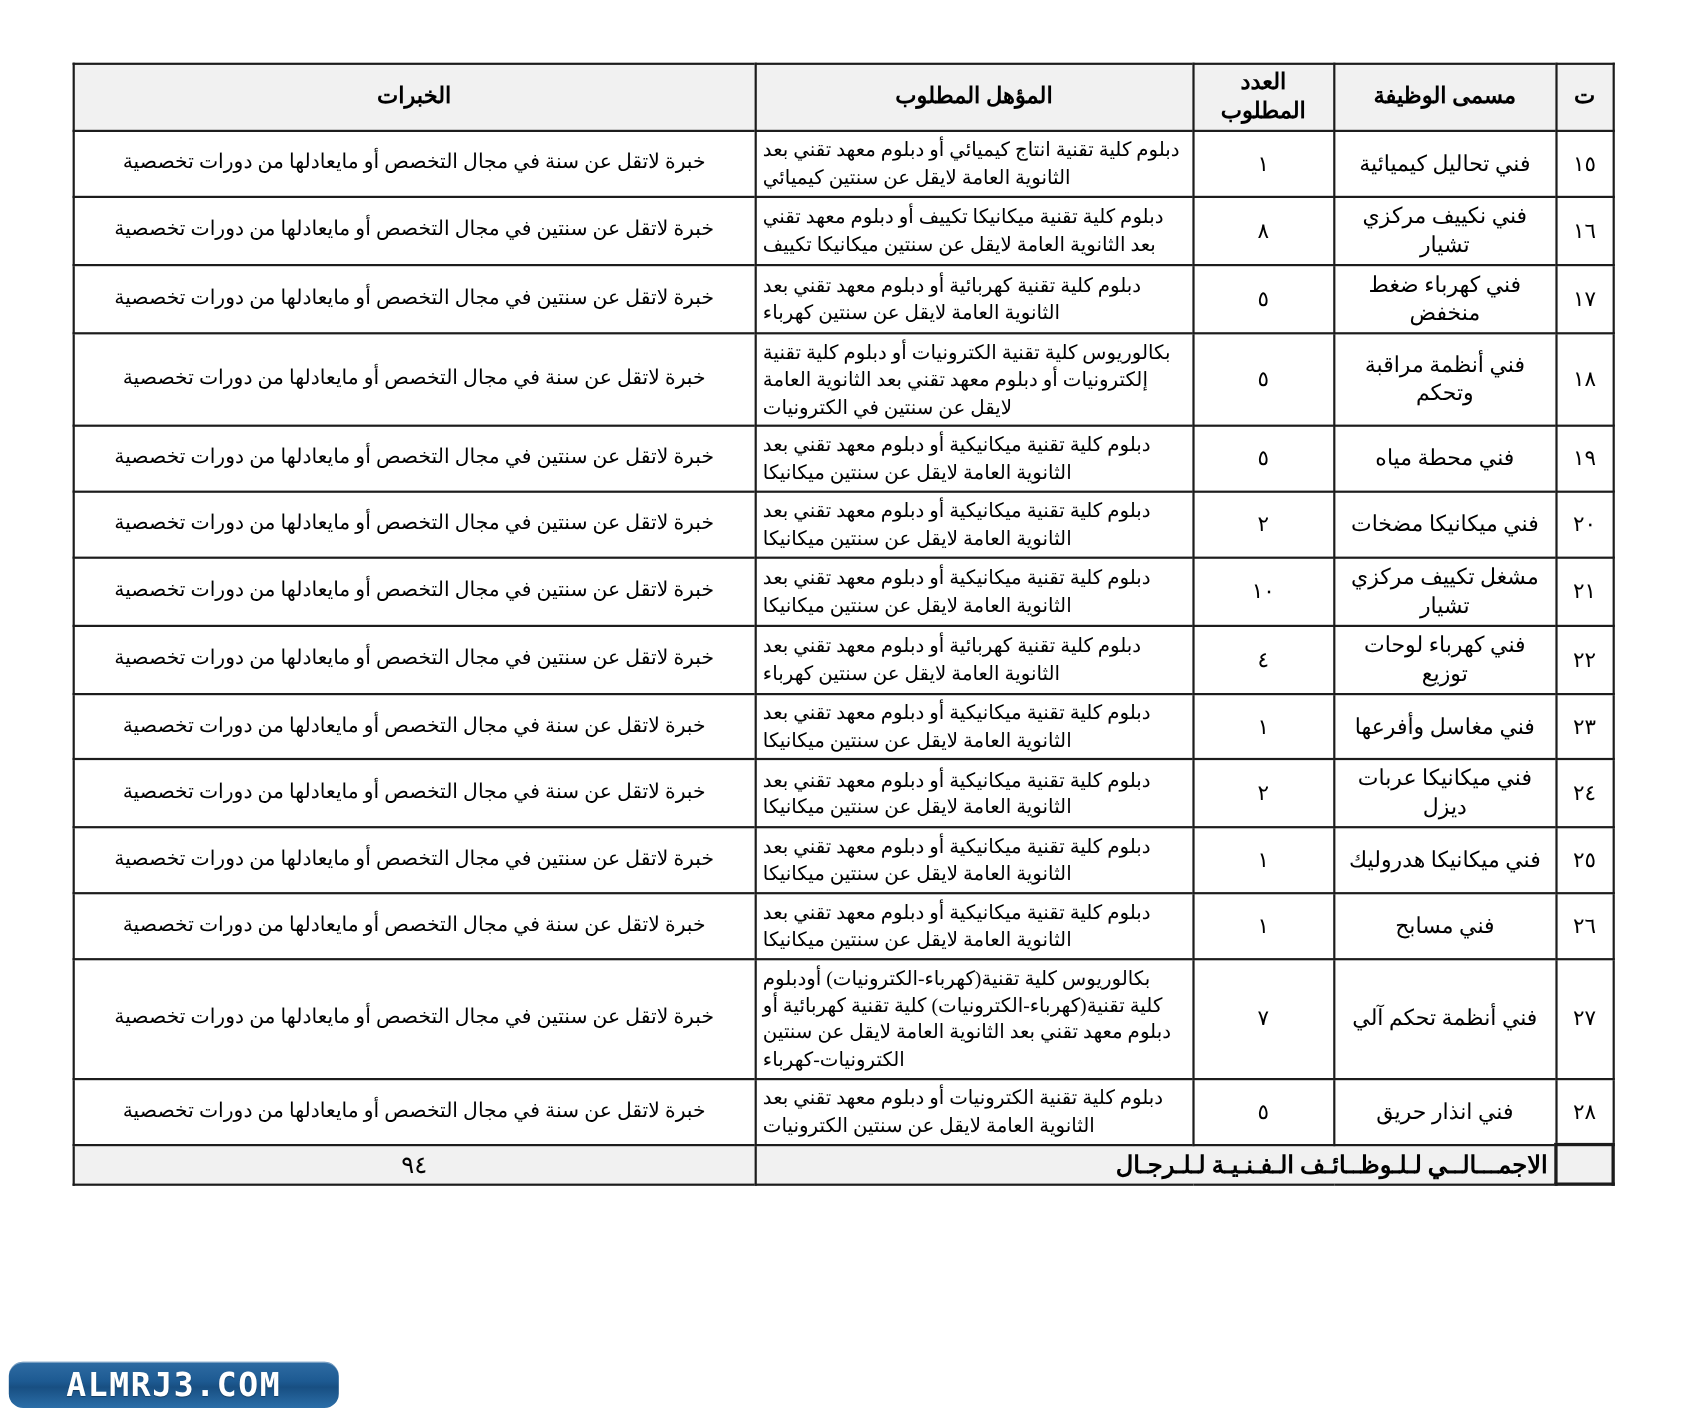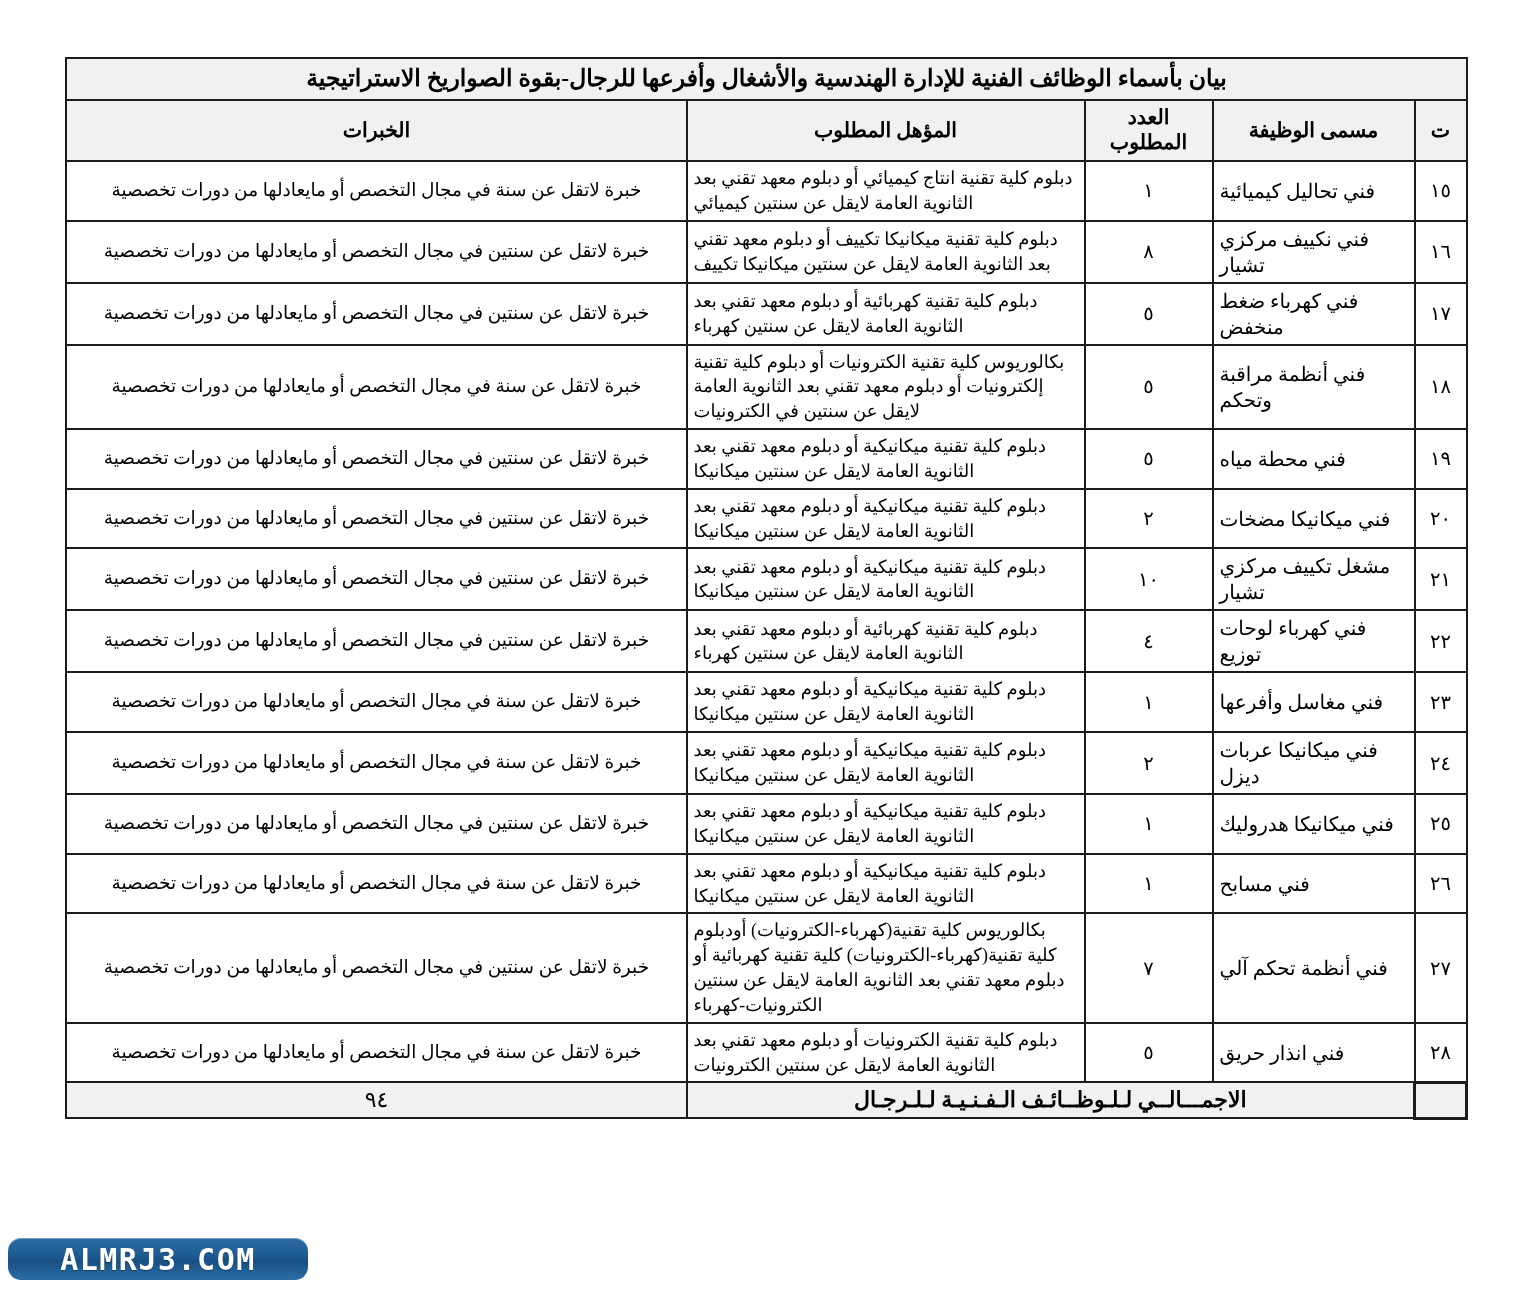--- a/index.html
+++ b/index.html
@@ -78,21 +78,21 @@
   .col-exp   { width: 620px; }
 
   
   .c-idx {
     text-align: center;
     font-size: 19.5px;
     font-weight: normal;
     margin-left: 24px;
   }
   .c-title {
-    text-align: left;
+    text-align: center;
     font-size: 20px;
     line-height: 1.3;
   }
   .c-count {
     text-align: center;
     font-size: 19.5px;
   }
   .c-qual {
     text-align: left;
     font-size: 18px;
@@ -102,21 +102,20 @@
   .c-exp {
     text-align: center;
     font-size: 18.5px;
     line-height: 1.4;
     padding: 6px 10px;
   }
 
   
   .total-label {
     background: #f1f1f1 !important;
-    text-align: center;
     font-weight: bold;
     font-size: 22px;
     letter-spacing: 1px;
     padding: 9px 6px 11px 6px;
     border-width: 3px;
   }
   .total-value {
     background: #f1f1f1 !important;
     text-align: center;
     font-weight: normal;
@@ -159,23 +158,20 @@
       <colgroup>
         <col class="col-idx">
         <col class="col-title">
         <col class="col-count">
         <col class="col-qual">
         <col class="col-exp">
       </colgroup>
 
       <thead>
         <tr>
-          <th class="title-cell" colspan="5">بيان بأسماء الوظائف الفنية للإدارة الهندسية والأشغال وأفرعها للرجال-بقوة الصواريخ الاستراتيجية</th>
-        </tr>
-        <tr>
           <th class="head-cell">ت</th>
           <th class="head-cell">مسمى الوظيفة</th>
           <th class="head-cell">العدد المطلوب</th>
           <th class="head-cell">المؤهل المطلوب</th>
           <th class="head-cell">الخبرات</th>
         </tr>
       </thead>
 
       <tbody id="rows-body">
           <tr>

